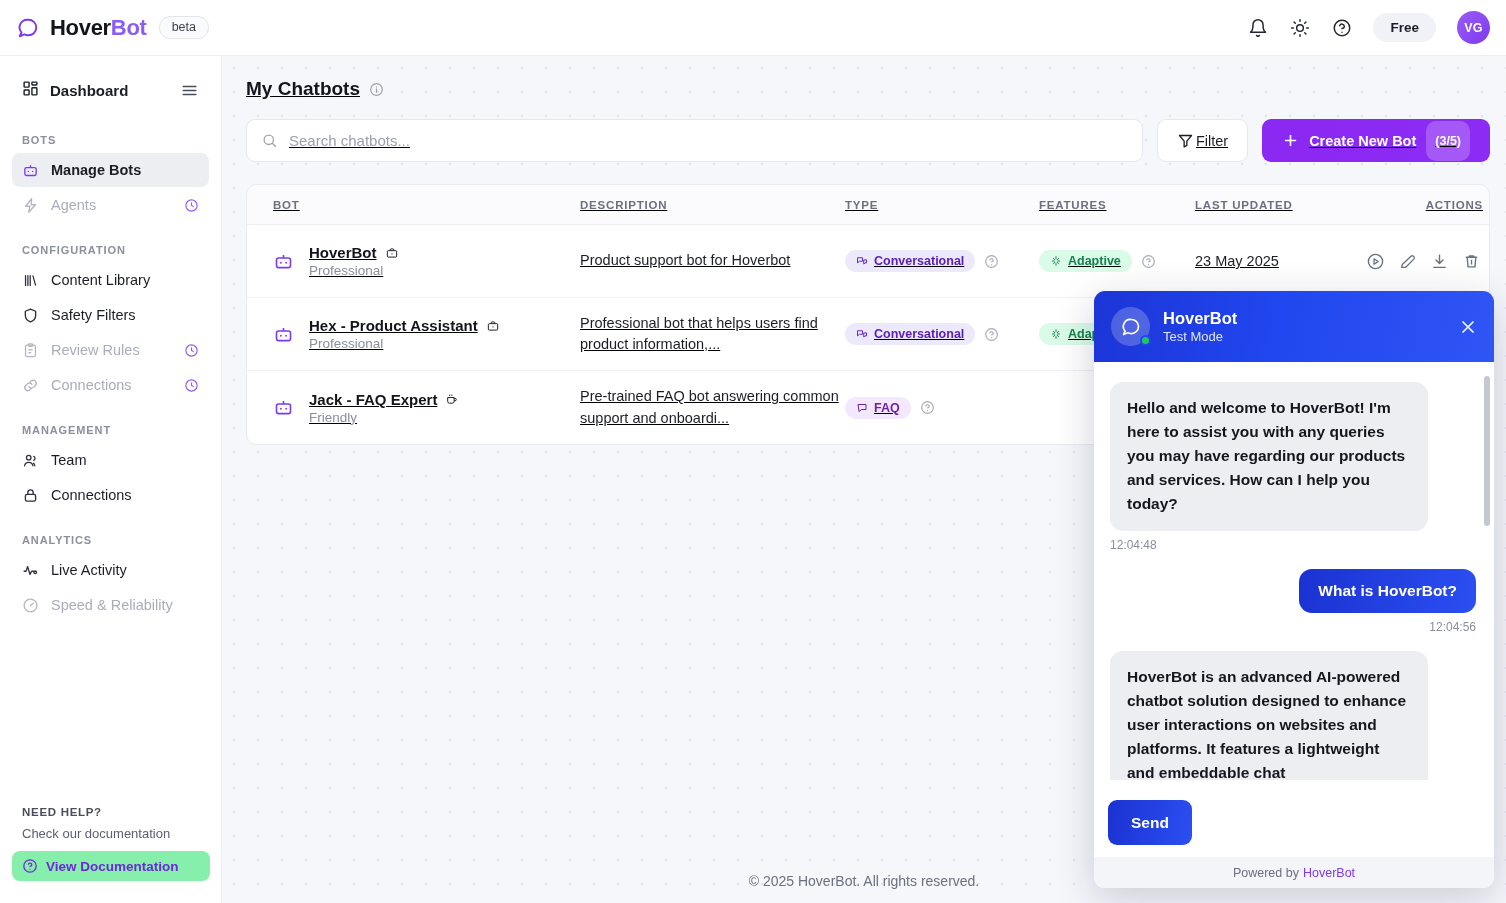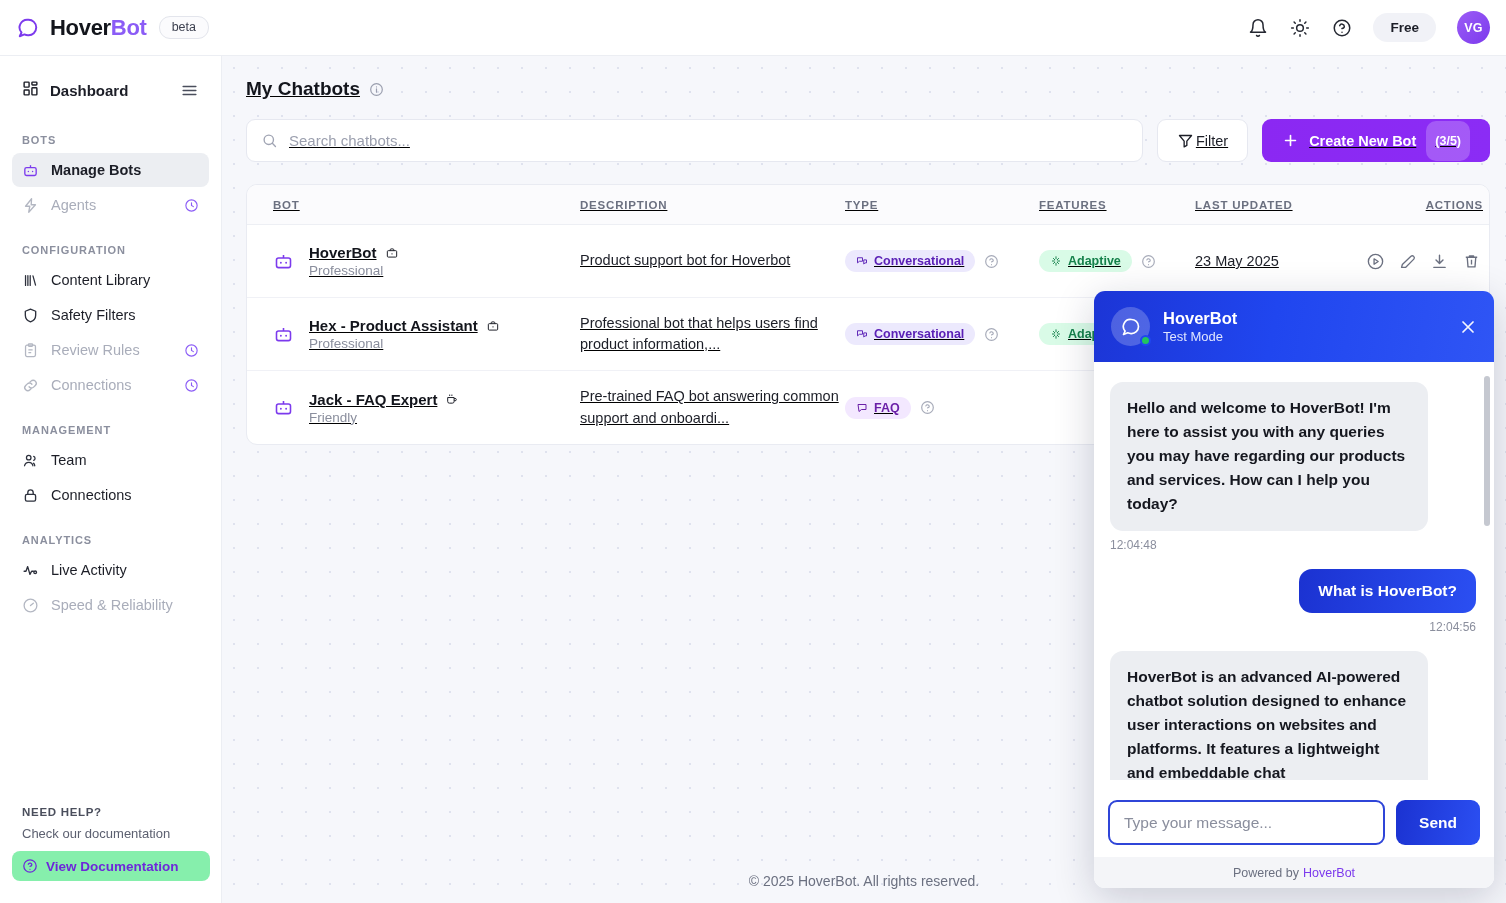--- a/index.html
+++ b/index.html
@@ -673,21 +673,20 @@
       <div class="bubble-user">What is HoverBot?</div>
       <div class="ts">12:04:56</div>
     </div>
     <div class="msg-row msg-clip">
       <div class="bubble-bot">HoverBot is an advanced AI-powered chatbot solution designed to enhance user interactions on websites and platforms. It features a lightweight and embeddable chat</div>
     </div>
     <div class="chat-scrollbar"></div>
   </div>
 
   <div class="chat-input-bar">
-    <input class="chat-input" value="" placeholder="Type your message..." style="">
     <button class="send-btn">Send</button>
   </div>
 
   <div class="chat-foot">
     <span>Powered by</span>
     <span class="link">HoverBot</span>
   </div>
 </div>
 
 </body></html>

